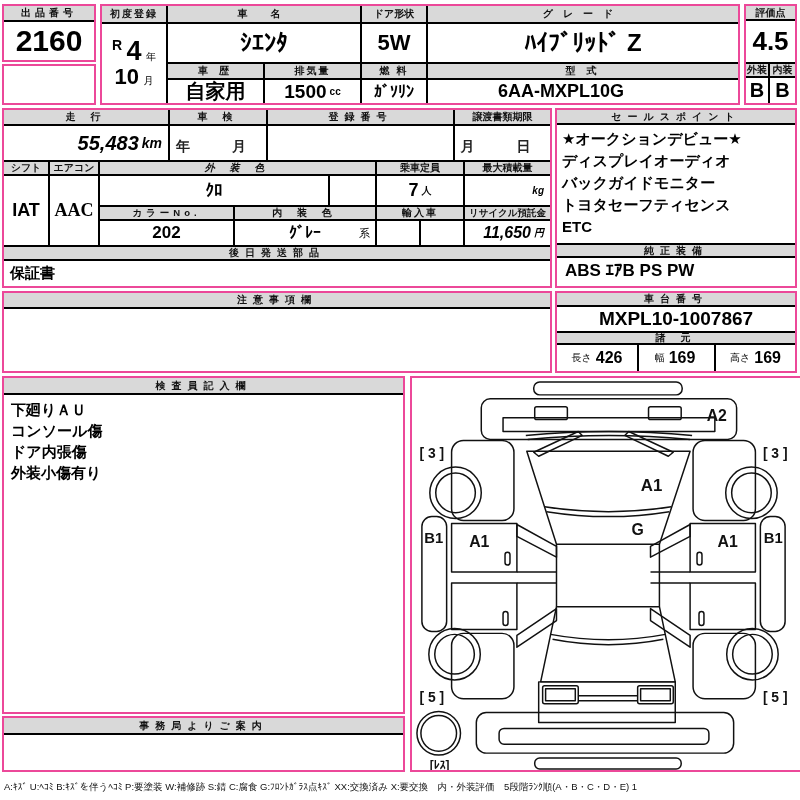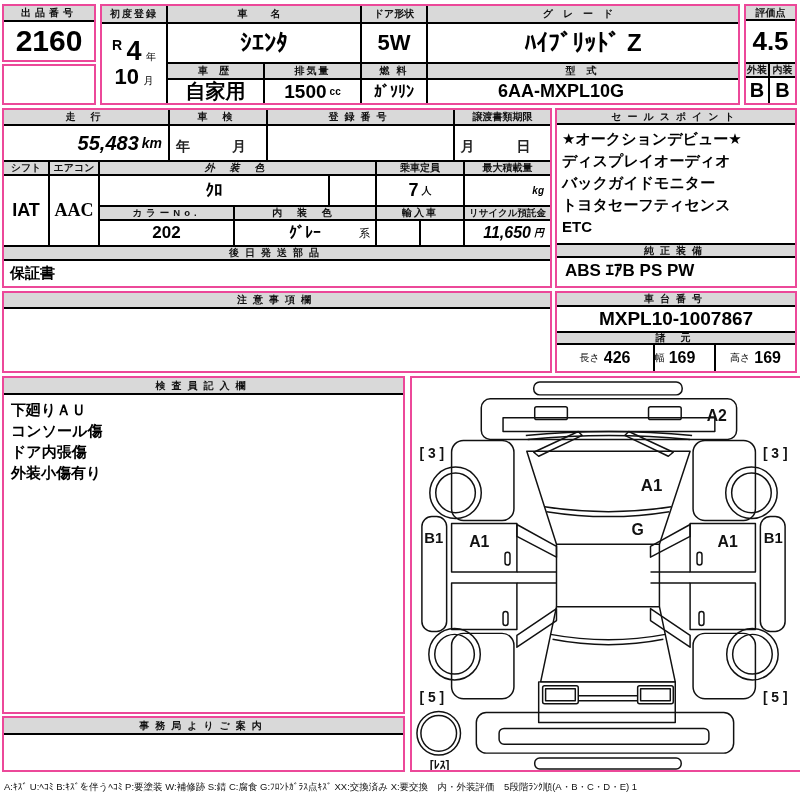--- a/index.html
+++ b/index.html
@@ -155,21 +155,21 @@
 
   <div class="box" style="left:2px;top:291px;width:550px;height:82px;">
     <div class="cell hdr bb ls6" style="left:0;top:0;width:546px;height:16px;">注意事項欄</div>
     <div class="cell left" style="left:0;top:16px;width:546px;height:62px;"></div>
   </div>
 
   <div class="box" style="left:555px;top:291px;width:242px;height:82px;">
     <div class="cell hdr bb ls6" style="left:0;top:0;width:238px;height:14px;">車台番号</div>
     <div class="cell val" style="left:0;top:14px;width:238px;height:24px;font-size:19px;">MXPL10-1007867</div>
     <div class="cell hdr bt bb ls6" style="left:0;top:38px;width:238px;height:14px;">諸 元</div>
-    <div class="cell br" style="left:0;top:52px;width:98px;height:26px;">
+    <div class="cell br" style="left:0;top:52px;width:82px;height:26px;">
       <span style="font-size:10px;margin-right:4px;">長さ</span>
       <span class="val" style="font-size:16px;">426</span>
     </div>
     <div class="cell br" style="left:79px;top:52px;width:80px;height:26px;">
       <span style="font-size:10px;margin-right:4px;">幅</span>
       <span class="val" style="font-size:16px;">169</span>
     </div>
     <div class="cell" style="left:159px;top:52px;width:79px;height:26px;">
       <span style="font-size:10px;margin-right:4px;">高さ</span>
       <span class="val" style="font-size:16px;">169</span>

